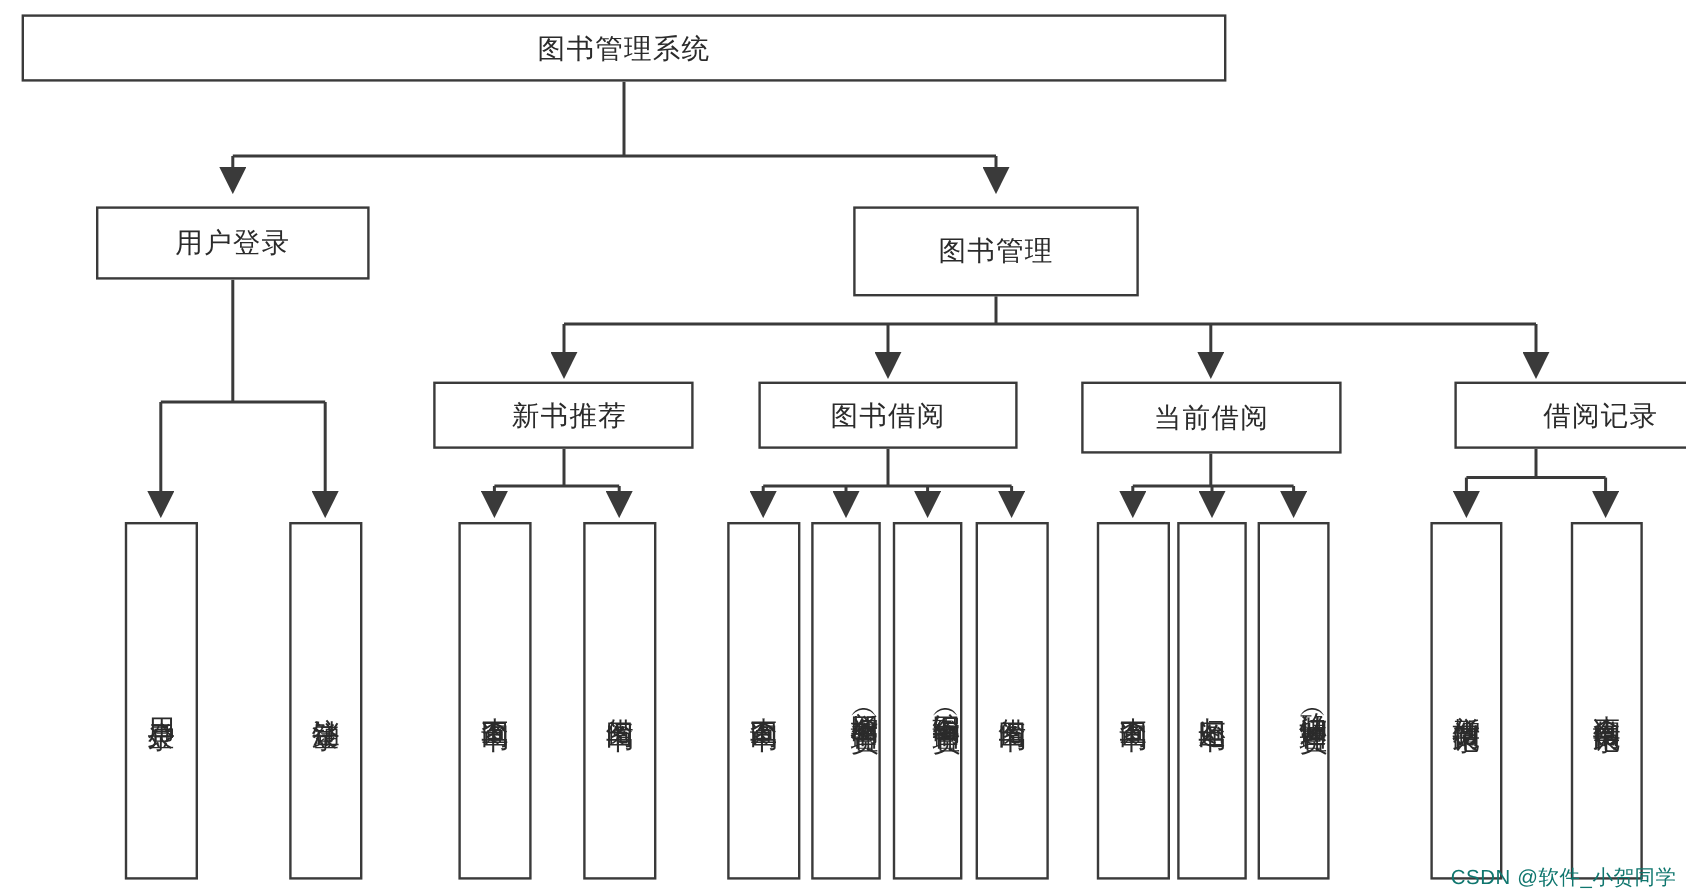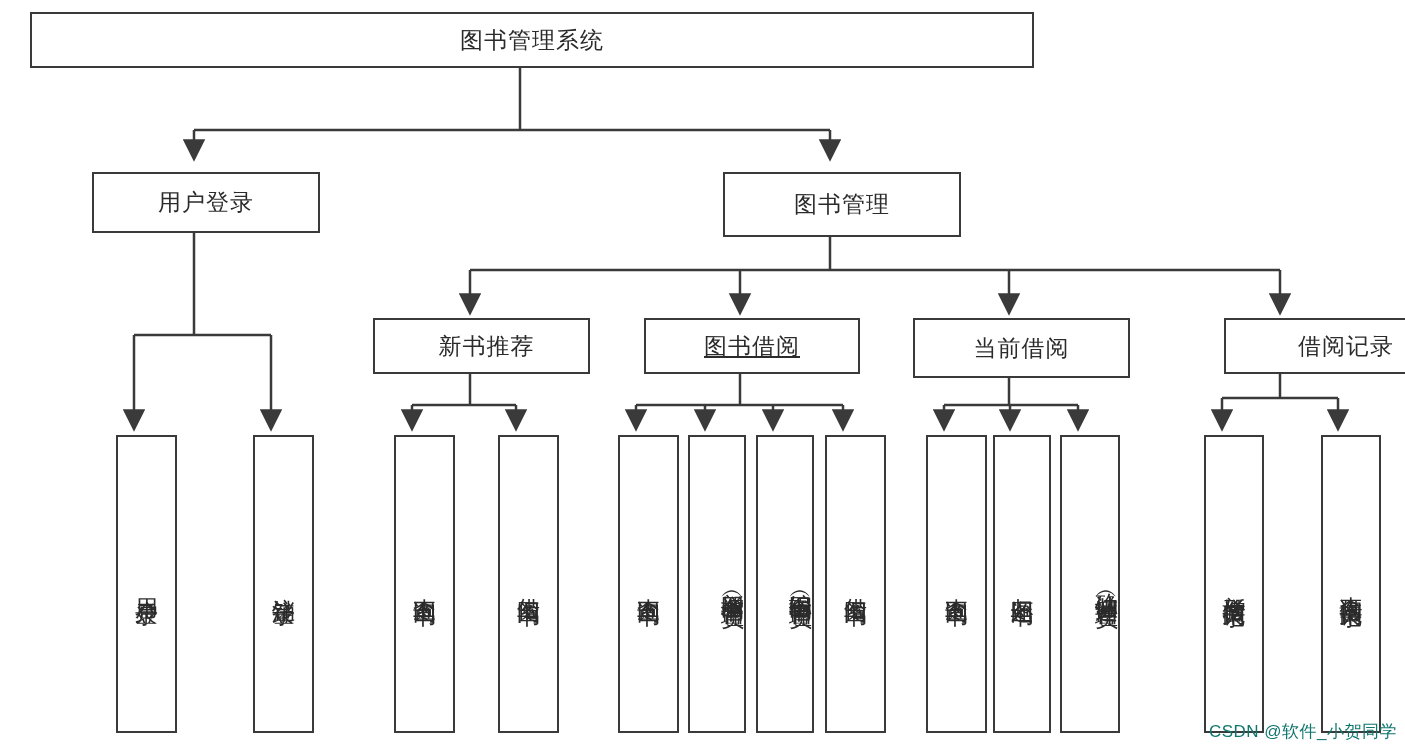--- a/index.html
+++ b/index.html
@@ -14,21 +14,20 @@
   .node{
     position:absolute;
     box-sizing:border-box;
     border:2.5px solid #3a3a3a;
     background:#ffffff;
     display:flex;
     align-items:center;
     justify-content:center;
     color:#2b2b2b;
     z-index:2;
-    margin-left:12px;
   }
   .node.h{
     font-size:23px;
     letter-spacing:1px;
   }
   .node.v{
     font-size:23px;
     writing-mode:vertical-rl;
     text-orientation:upright;
     letter-spacing:2px;
@@ -107,28 +106,28 @@
     </g>
   </svg>
 
   <div class="node h" style="left:18px;top:12px;width:1004px;height:56px;">
     <span>图书管理系统</span>
   </div>
 
   <div class="node h" style="left:80px;top:172px;width:228px;height:61px;">
     <span>用户登录</span>
   </div>
-  <div class="node h" style="left:711px;top:172px;width:238px;height:65px;">
+  <div class="node h" style="left:711px;top:172px;width:238px;height:75px;">
     <span>图书管理</span>
   </div>
 
   <div class="node h" style="left:361px;top:318px;width:217px;height:56px;padding-left:10px;">
     <span>新书推荐</span>
   </div>
-  <div class="node h" style="left:632px;top:318px;width:216px;height:56px;text-decoration:underline;">
+  <div class="node h" style="left:632px;top:318px;width:216px;height:56px;">
     <span>图书借阅</span>
   </div>
   <div class="node h" style="left:901px;top:318px;width:217px;height:60px;">
     <span>当前借阅</span>
   </div>
   <div class="node h" style="left:1212px;top:318px;width:244px;height:56px;">
     <span>借阅记录</span>
   </div>
 
   <div class="node v mid" style="left:104px;top:435px;width:61px;height:298px;">

